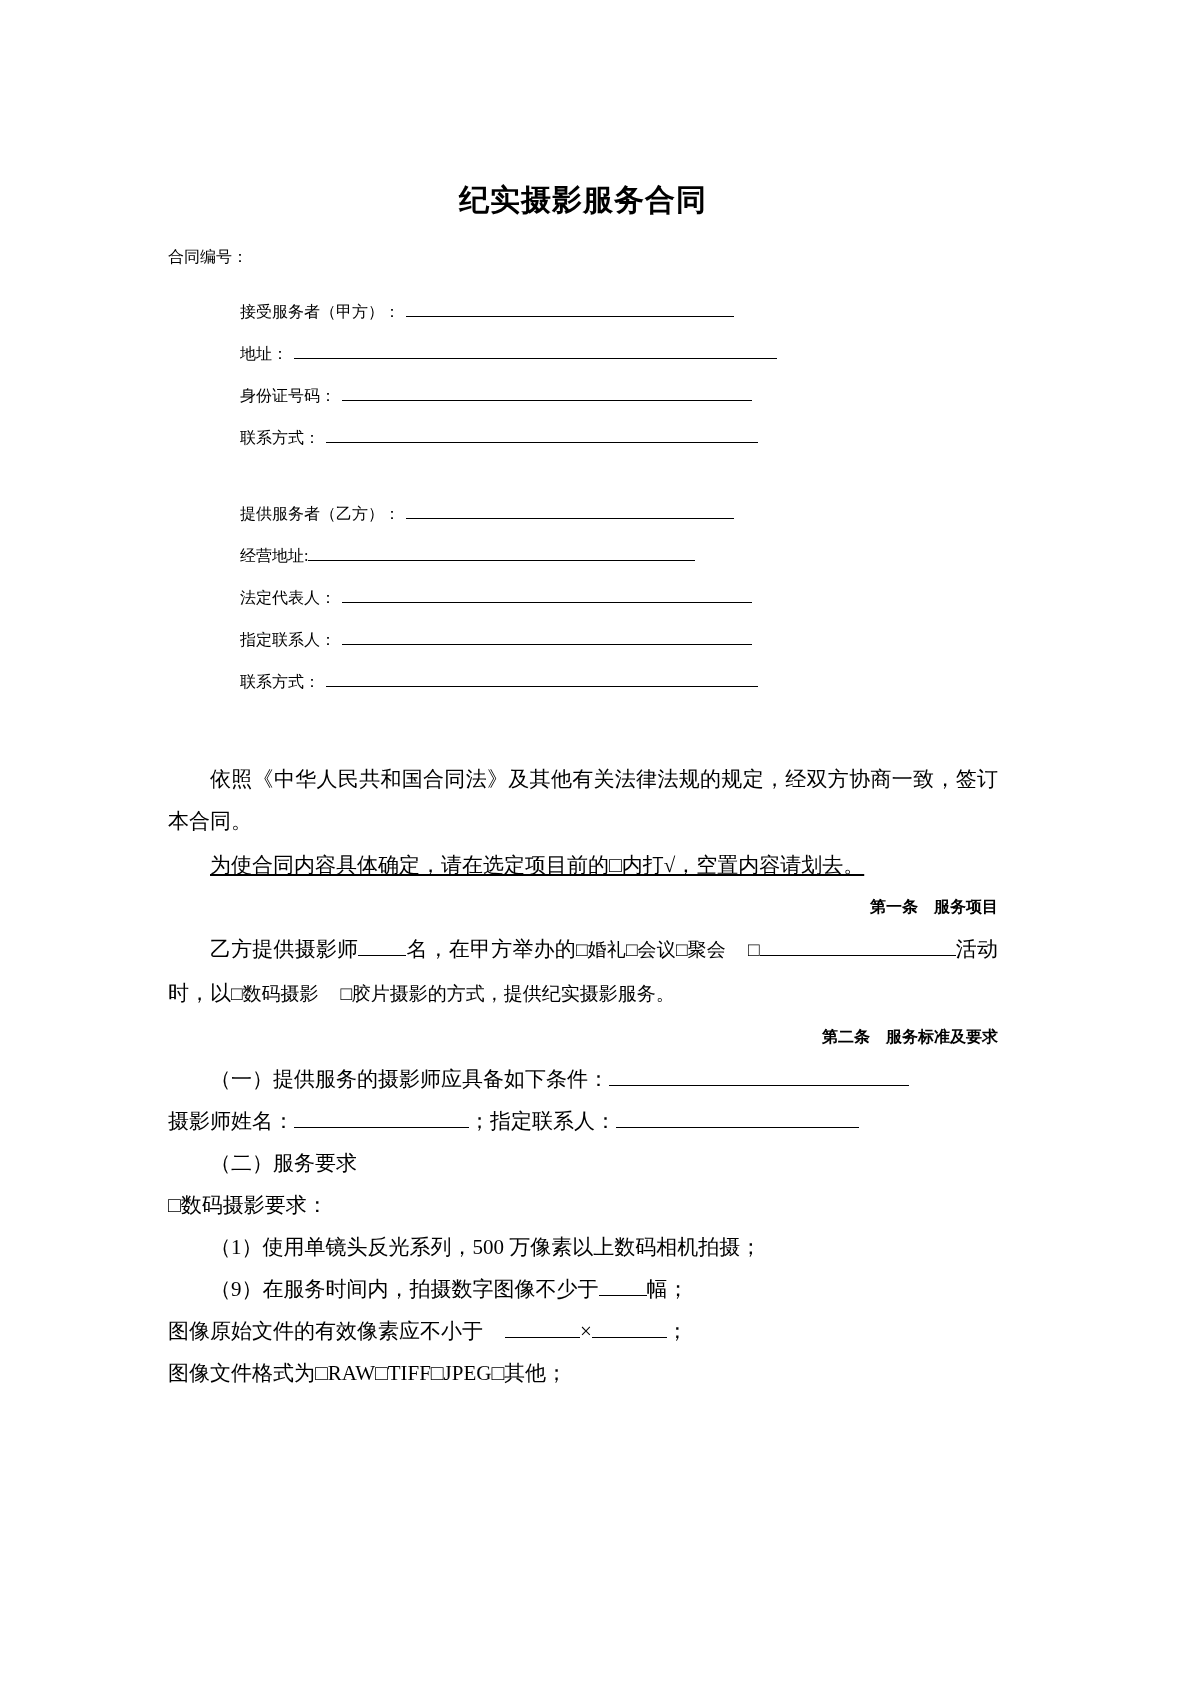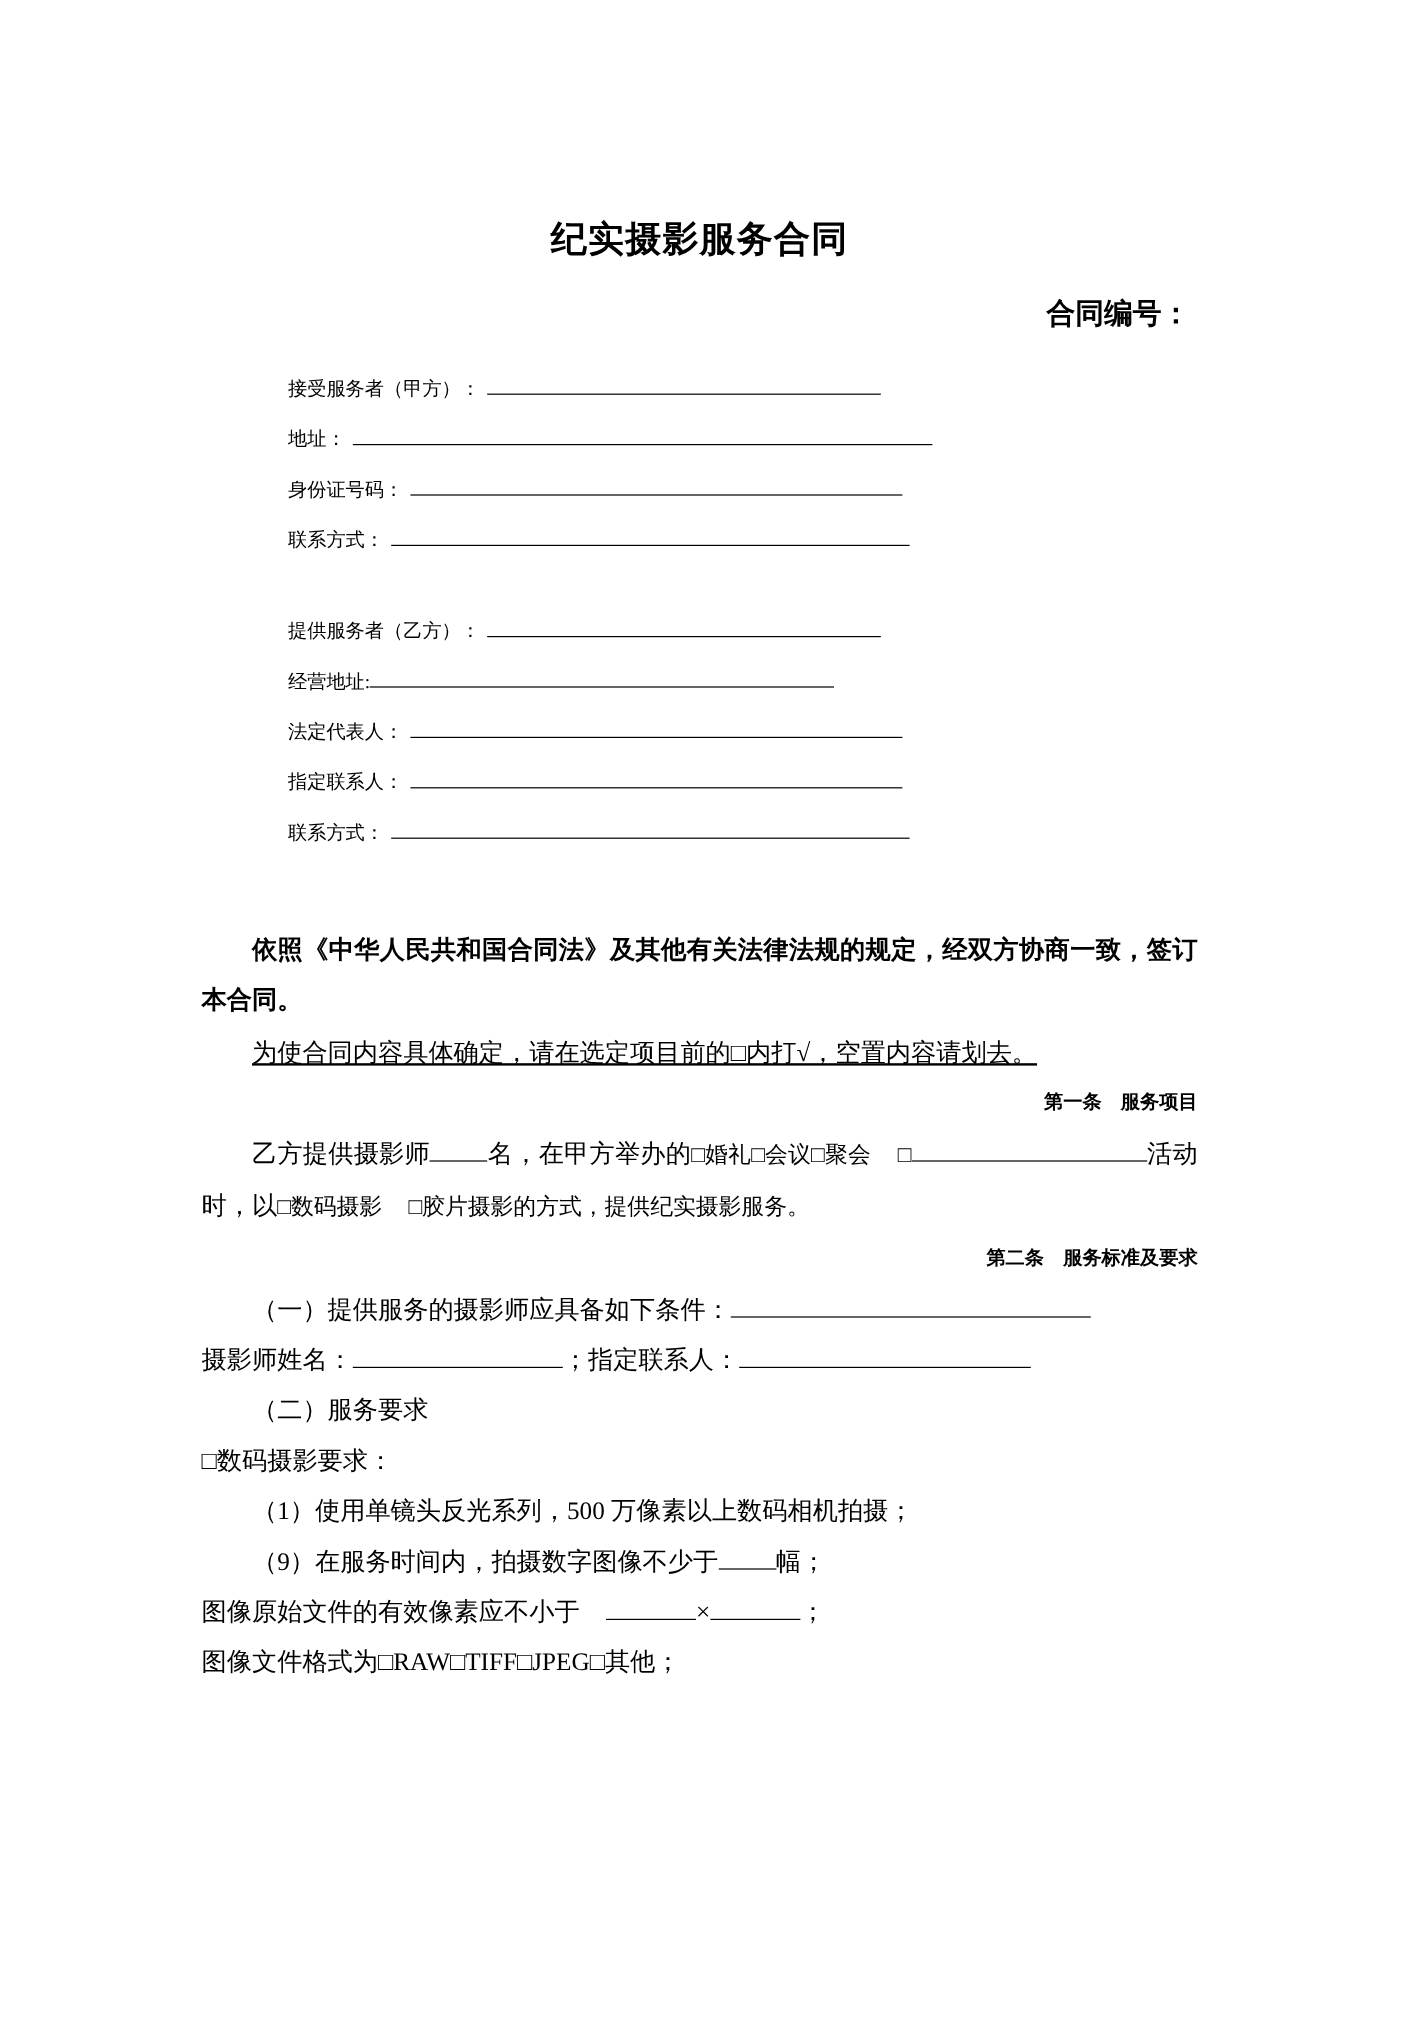--- a/index.html
+++ b/index.html
@@ -37,26 +37,24 @@
     font-weight: bold;
     letter-spacing: 1px;
     margin: 0;
     padding-top: 170px;
     line-height: 1.2;
     font-family: "Liberation Sans", "DejaVu Sans", sans-serif;
   }
 
   
   .contract-no {
-    text-align: right;
-    font-size: 24px;
+    font-size: 16px;
     margin-top: 28px;
     padding-right: 6px;
     line-height: 1.4;
-    font-weight: bold;
   }
 
   
   .party-block {
     margin-top: 30px;
     padding-left: 72px;
   }
   .party-block.second {
     margin-top: 34px;
   }
@@ -93,21 +91,20 @@
     line-height: 42px;
     text-align: justify;
     text-justify: inter-ideograph;
     margin: 0;
   }
   .para.indent {
     text-indent: 2em;
   }
   .preamble {
     margin-top: 48px;
-    font-weight: bold;
   }
   .para.spaced {
     margin-top: 2px;
     text-decoration: underline;
   }
 
   
   .article-heading {
     font-size: 16px;
     font-weight: bold;

